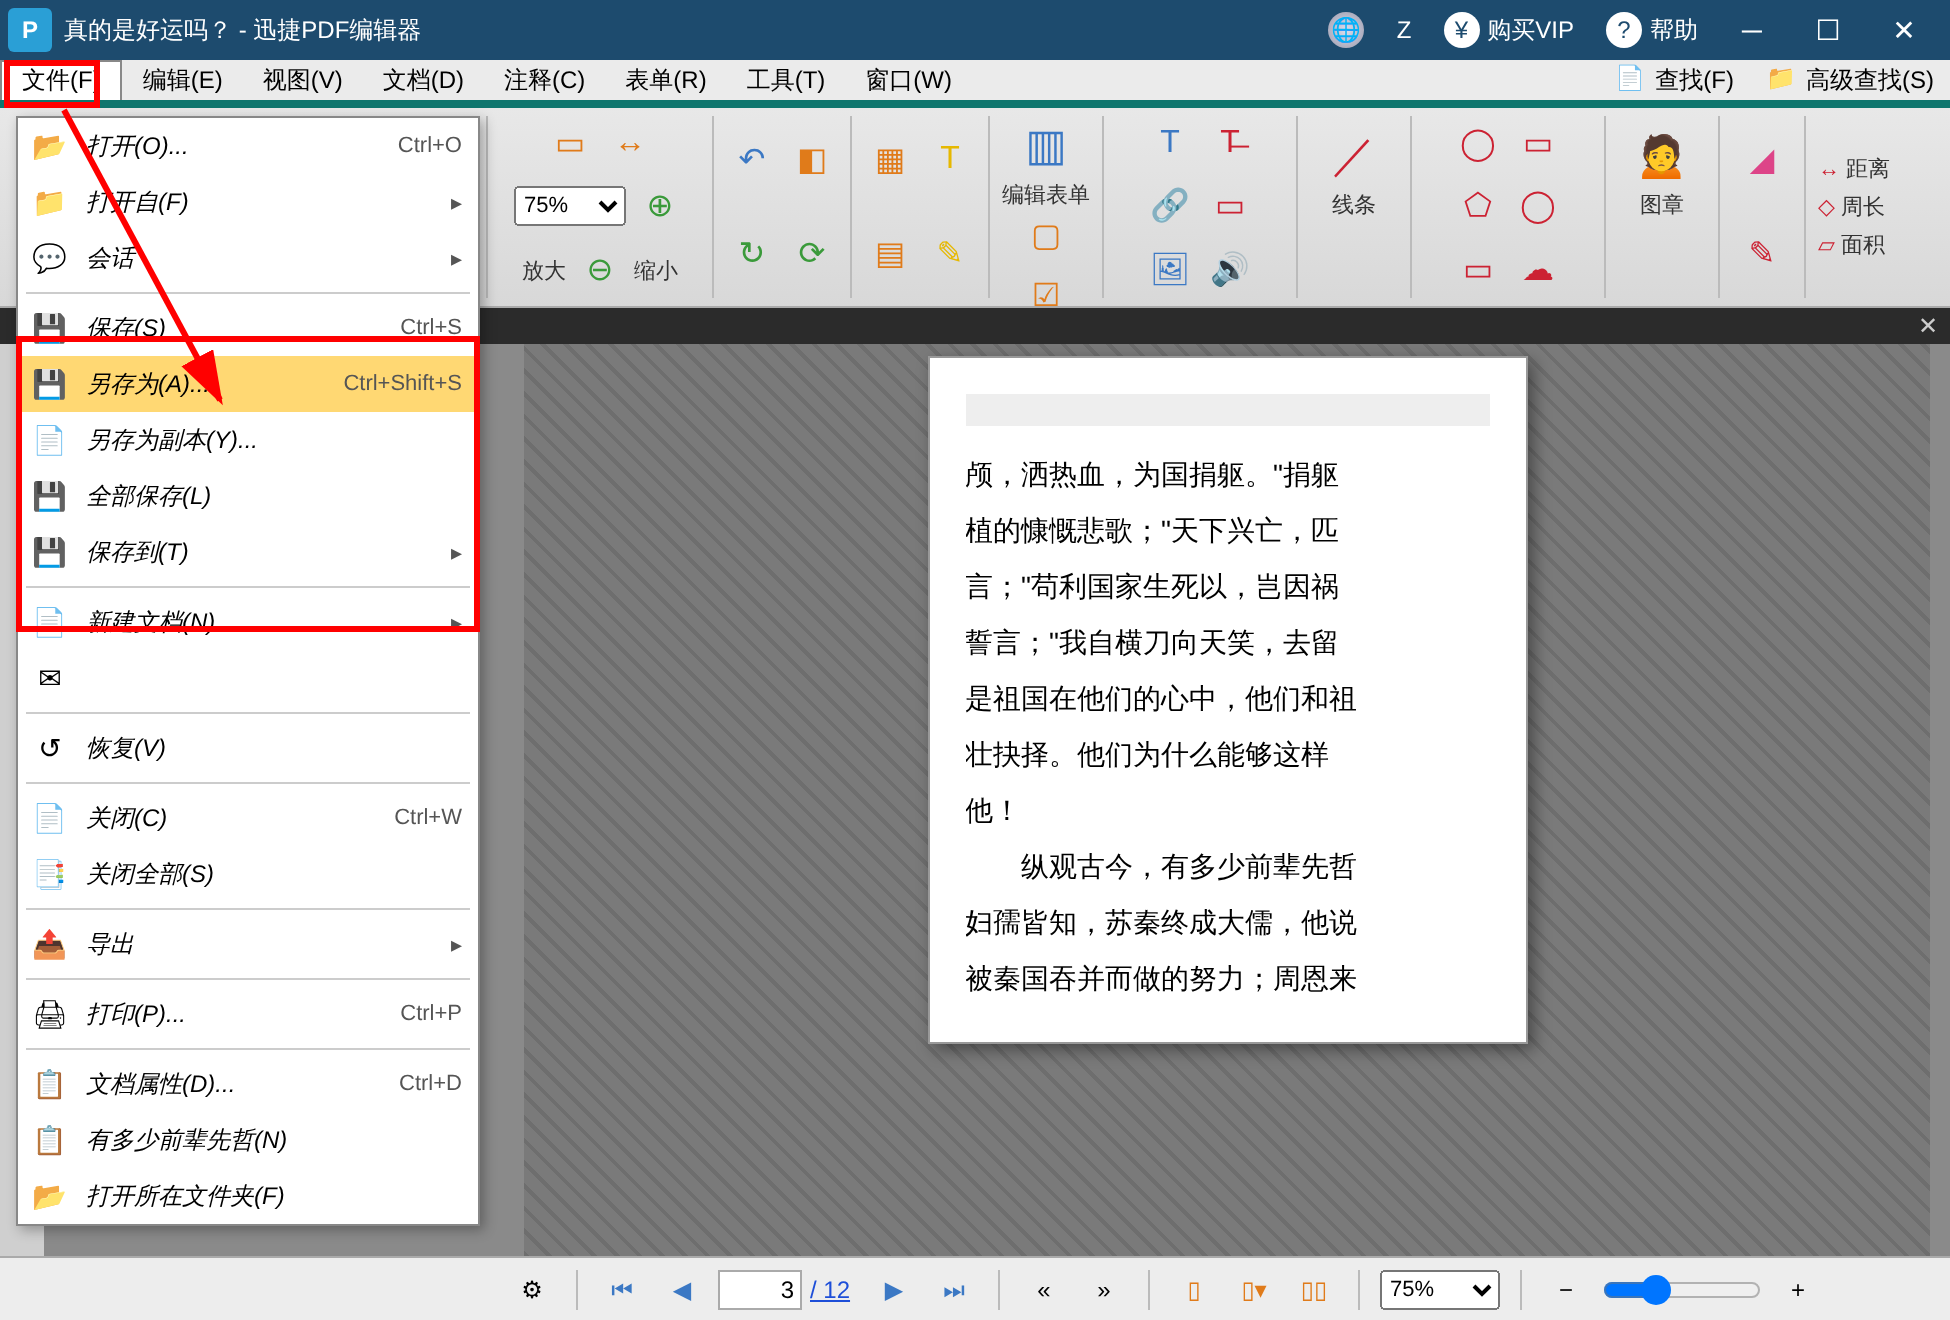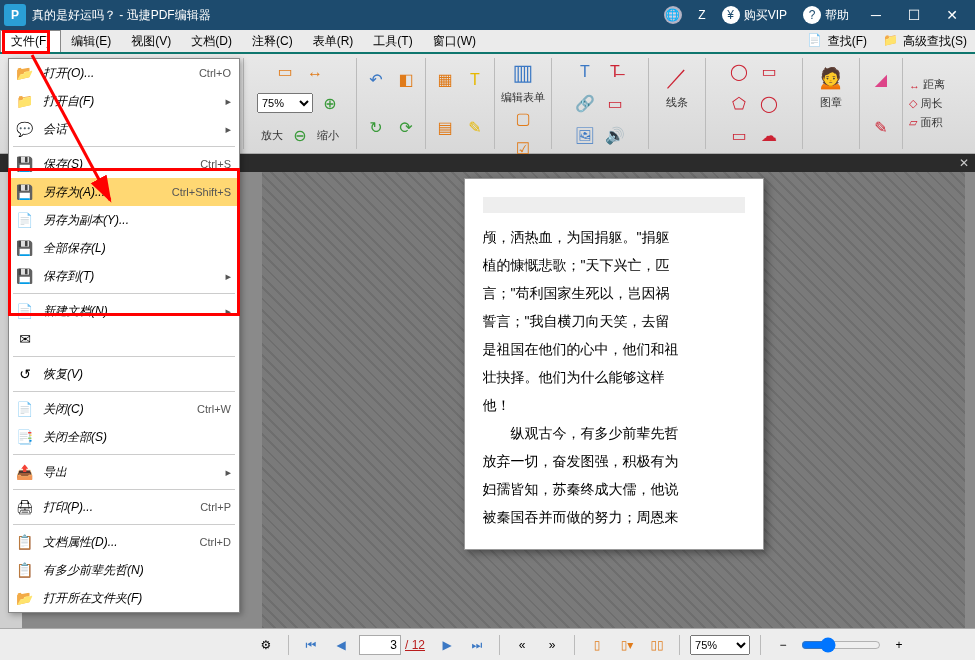--- a/index.html
+++ b/index.html
@@ -6,21 +6,21 @@
 body { width: 975px; height: 660px; background: #f0f0f0; overflow: hidden; position: relative; }
 
 .titlebar { height: 30px; background: #1d4b6e; display: flex; align-items: center; padding: 0 4px; color: #fff; font-size: 12px; }
 .titlebar .app-icon { width: 22px; height: 22px; background: #2a9fd6; border-radius: 3px; display: flex; align-items: center; justify-content: center; font-weight: bold; color: #fff; margin-right: 6px; }
 .titlebar .title { flex: 0 0 auto; }
 .titlebar .spacer { flex: 1; }
 .titlebar .tb-item { margin: 0 8px; display: flex; align-items: center; gap: 4px; }
 .titlebar .tb-item .ic { width: 18px; height: 18px; display: inline-flex; align-items: center; justify-content: center; border-radius: 50%; }
 .titlebar .win-btn { width: 38px; height: 30px; display: flex; align-items: center; justify-content: center; font-size: 14px; }
 
-.menubar { height: 24px; background: #ebebeb; display: flex; align-items: stretch; font-size: 12px; border-bottom: 2px solid #0f766e; }
+.menubar { height: 24px; background: #ebebeb; display: flex; align-items: stretch; font-size: 12px; border-bottom: 4px solid #0f766e; }
 .menubar .mitem { padding: 0 10px; display: flex; align-items: center; cursor: default; }
 .menubar .mitem.active { background: #fff; border: 1px solid #888; border-bottom: none; }
 .menubar .msp { flex: 1; }
 .menubar .rbtn { padding: 0 8px; display: flex; align-items: center; gap: 4px; }
 .menubar .rbtn .ico { width: 16px; height: 16px; display: inline-block; }
 
 .toolbar { height: 100px; background: linear-gradient(#e8e8e8, #d8d8d8); display: flex; align-items: stretch; padding: 4px 0; border-bottom: 1px solid #aaa; font-size: 11px; }
 .toolbar .group { display: flex; flex-direction: column; align-items: center; padding: 0 6px; border-right: 1px solid #bbb; justify-content: flex-start; }
 .toolbar .group:last-child { border-right: none; }
 .toolbar .grow { flex: 1; display: flex; gap: 4px; flex-wrap: wrap; align-items: center; justify-content: center; }
@@ -238,21 +238,20 @@
     <div class="page">
       <div class="header"></div>
       <p>颅，洒热血，为国捐躯。"捐躯</p>
       <p>植的慷慨悲歌；"天下兴亡，匹</p>
       <p>言；"苟利国家生死以，岂因祸</p>
       <p>誓言；"我自横刀向天笑，去留</p>
       <p>是祖国在他们的心中，他们和祖</p>
       <p>壮抉择。他们为什么能够这样</p>
       <p>他！</p>
       <p>　　纵观古今，有多少前辈先哲</p>
-      <p>放弃一切，奋发图强，积极有为</p>
       <p>妇孺皆知，苏秦终成大儒，他说</p>
       <p>被秦国吞并而做的努力；周恩来</p>
     </div>
   </div>
 </div>
 
 <div class="dropdown" id="dropdown">
     <div class="drow">
       <span class="dic">📂</span>
       <span class="dlabel">打开(O)...</span>
@@ -363,21 +362,21 @@
 </svg>
 
 <div class="statusbar">
   <div style="width:240px;"></div>
   <div class="sbtn">⚙</div>
   <div class="sep"></div>
   <div class="sbtn icon-blue">⏮</div>
   <div class="sbtn icon-blue">◀</div>
   <div class="pagebox">
     <input value="3" style="">
-    <span style="padding:0 4px;color:#b91c1c;text-decoration:underline;">/ 12</span>
+    <span style="padding:0 4px;color:#1d4ed8;text-decoration:underline;">/ 12</span>
   </div>
   <div class="sbtn icon-blue">▶</div>
   <div class="sbtn icon-blue">⏭</div>
   <div class="sep"></div>
   <div class="sbtn">«</div>
   <div class="sbtn">»</div>
   <div class="sep"></div>
   <div class="sbtn icon-orange">▯</div>
   <div class="sbtn icon-orange">▯▾</div>
   <div class="sbtn icon-orange">▯▯</div>

